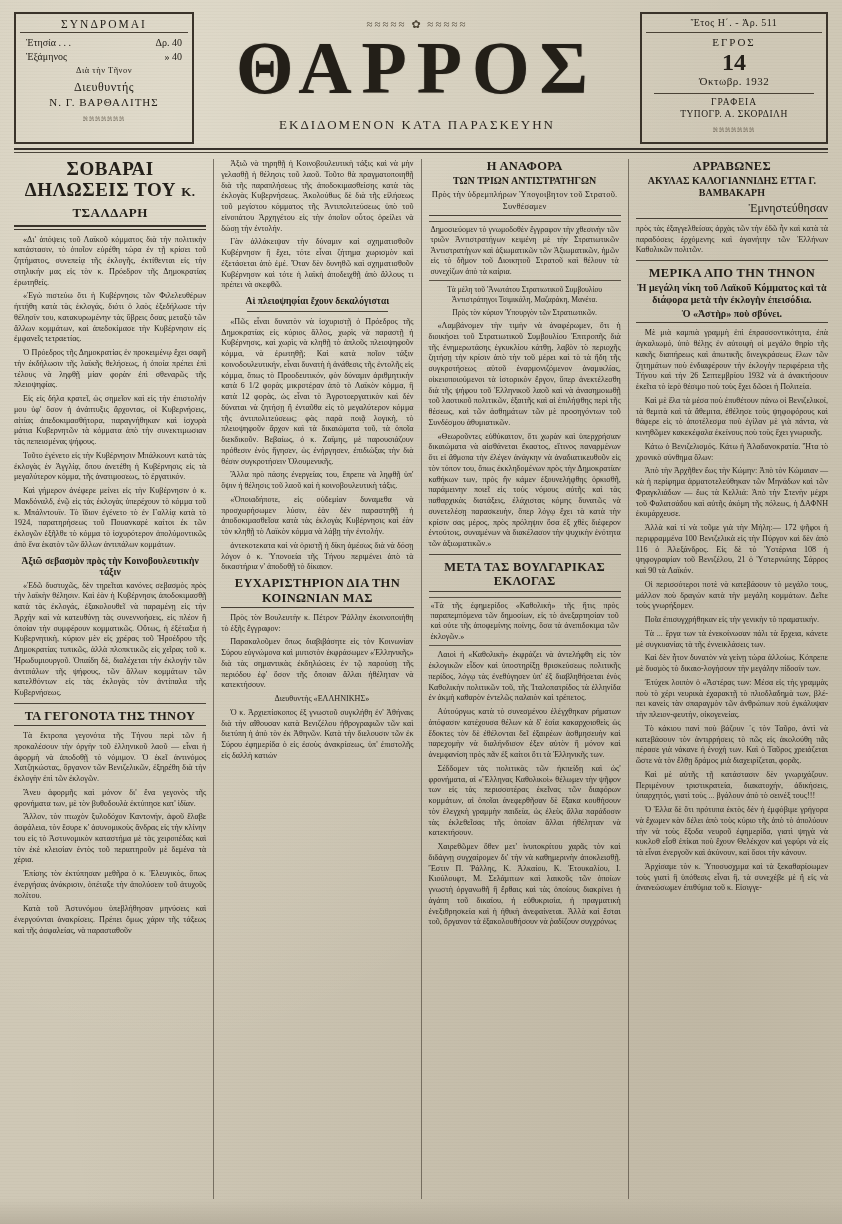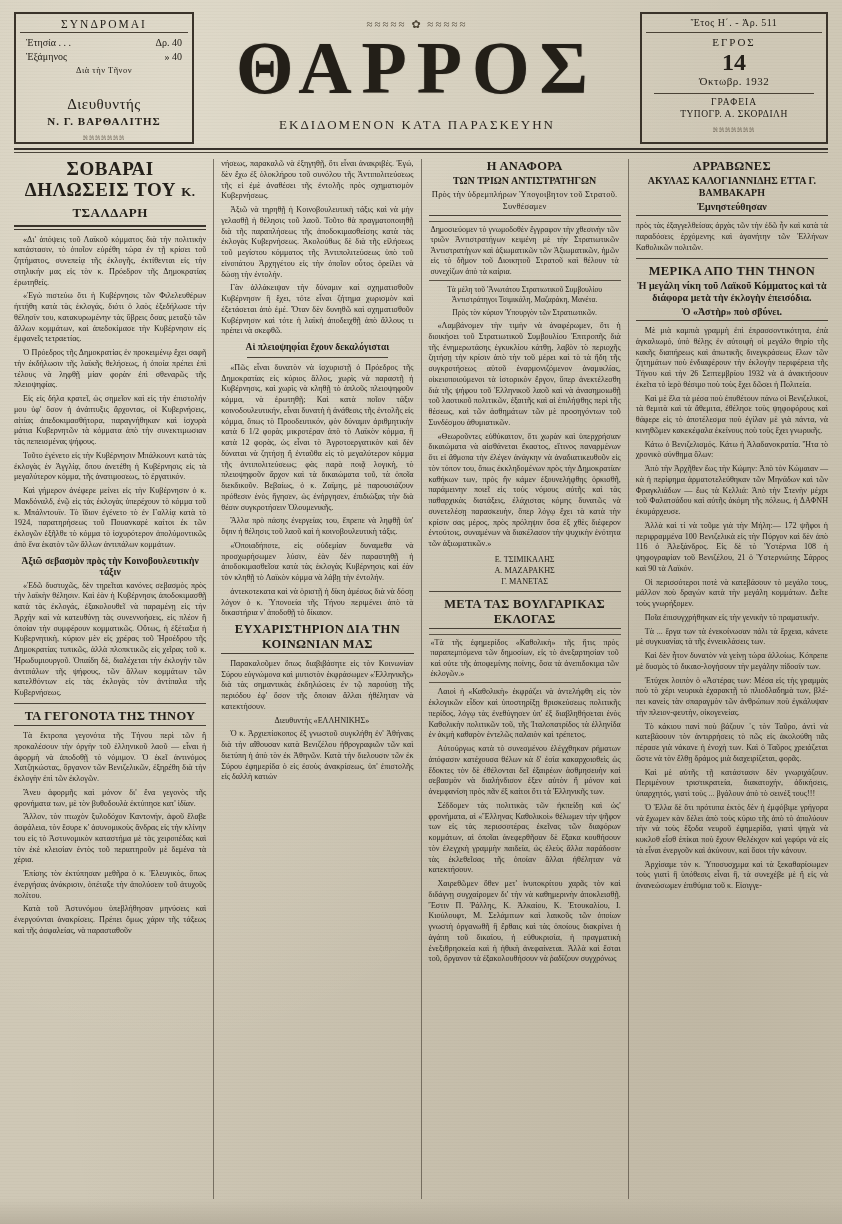--- a/index.html
+++ b/index.html
@@ -56,22 +56,22 @@
     margin-bottom: 3px;
   }
   .mb-row {
     display: flex;
     justify-content: space-between;
     font-size: 10px;
     padding: 0 6px;
     line-height: 1.35;
   }
   .mb-small { font-size: 8.5px; letter-spacing: .5px; margin-top: 2px;}
-  .mb-mid { font-size: 15px; margin-top: 19px; letter-spacing: .5px;}
-  .mb-name { font-size: 11px; letter-spacing: 1px; margin-top: 1px; font-weight: bold;}
+  .mb-mid { font-size: 12px; margin-top: 4px; letter-spacing: .5px;}
+  .mb-name { font-size: 11px; letter-spacing: 1px; margin-top: 1px; font-weight: normal;}
   .mb-orn {
     font-size: 9px;
     letter-spacing: 1px;
     color: #5a5144;
     margin-top: 3px;
   }
   .mast-center {
     flex: 1;
     text-align: center;
     position: relative;
@@ -172,21 +172,21 @@
     line-height: 1.15;
     letter-spacing: .3px;
   }
   h3.head-s {
     font-size: 10px;
     text-align: center;
     font-weight: bold;
     margin: 1px 0 2px 0;
     line-height: 1.2;
   }
-  h3.head-s.small { font-size: 10px; font-weight: bold; }
+  h3.head-s.small { font-size: 12px; font-weight: normal; text-align: right; }
   .sec-rule {
     border-top: 1px solid #4b4439;
     margin: 4px 26px 5px 26px;
   }
   .sec-rule.wide { margin: 4px 0 5px 0; }
   .kicker {
     font-size: 8.5px;
     text-align: center;
     margin: 1px 0 3px 0;
     letter-spacing: .2px;
@@ -299,36 +299,36 @@
       <p>Τὰ ἔκτροπα γεγονότα τῆς Τήνου περὶ τῶν ἢ προκαλέσουν τὴν ὀργὴν τοῦ ἑλληνικοῦ λαοῦ — εἶναι ἡ ἀφορμὴ νὰ ἀποδοθῇ τὸ νόμιμον. Ὁ ἐκεῖ ἀντινόμος Χατζηκώστας, ὄργανον τῶν Βενιζελικῶν, ἐξηρέθη διὰ τὴν ἐκλογὴν ἐπὶ τῶν ἐκλογῶν.</p>
       <p>Ἄνευ ἀφορμῆς καὶ μόνον δι' ἕνα γεγονὸς τῆς φρονήματα των, μὲ τὸν βυθοδουλὰ ἐκτύπησε κατ' ἰδίαν.</p>
       <p>Ἄλλον, τὸν πτωχὸν ξυλοδόχον Καντονήν, ἀφοῦ ἔλαβε ἀσφάλεια, τὸν ἔσυρε κ' ἀσυνομικοὺς ἄνδρας εἰς τὴν κλίνην του εἰς τὸ Ἀστυνομικὸν καταστήμα μὲ τὰς χειροπέδας καὶ τὸν ἐκὲ κλεισίαν ἐντὸς τοῦ περιατηροῦν μὲ δεμένα τὰ χέρια.</p>
       <p>Ἐπίσης τὸν ἐκτύπησαν μεθῆρα ὁ κ. Ἐλευγικὸς, ὅπως ἐνεργήσας ἀνάκρισιν, ὁπέταξε τὴν ἀπολύσειν τοῦ ἀτυχοῦς πολίτου.</p>
       <p>Κατὰ τοῦ Ἀστυνόμου ὑπεβλήθησαν μηνύσεις καὶ ἐνεργούνται ἀνακρίσεις. Πρέπει ὅμως χάριν τῆς τάξεως καὶ τῆς ἀσφαλείας, νὰ παρασταθοῦν</p>
     </div>
 
     <div class="vdiv"></div>
 
     <div class="col c2">
-      <p class="noind">νήσεως, παρακαλῶ νὰ ἐξηγηθῇ, ὅτι εἶναι ἀνακριβές. Ἐγώ, δὲν ἔχω ἐξ ὀλοκλήρου τοῦ συνόλου τῆς Ἀντιπολιτεύσεως τῆς εἰ ἐμὲ ἀναθέσει τῆς ἐντολῆς πρὸς σχηματισμὸν Κυβερνήσεως.</p>
       <p>Ἀξιῶ νὰ τηρηθῇ ἡ Κοινοβουλευτικὴ τάξις καὶ νὰ μὴν γελασθῇ ἡ θέλησις τοῦ λαοῦ. Τοῦτο θὰ πραγματοποιηθῇ διὰ τῆς παραπλήσεως τῆς ἀποδοκιμασθείσης κατὰ τὰς ἐκλογὰς Κυβερνήσεως. Ἀκολούθως δὲ διὰ τῆς εἰλήσεως τοῦ μεγίστου κόμματος τῆς Ἀντιπολιτεύσεως ὑπὸ τοῦ εἰνοπάτου Ἀρχηγέτου εἰς τὴν ὁποῖον οὗτος ὁρείλει νὰ δώσῃ τὴν ἐντολήν.</p>
       <p>Γὰν ἀλλάκειψαν τὴν δύναμιν καὶ σχηματισθοῦν Κυβέρνησιν ἢ ἔχει, τότε εἶναι ζήτημα χωρισμὸν καὶ ἐξετάσεται ἀπὸ ἐμέ. Ὅταν δὲν δυνηθῶ καὶ σχηματισθοῦν Κυβέρνησιν καὶ τότε ἡ λαϊκὴ ἀποδειχθῇ ἀπὸ ἄλλους τι πρέπει νὰ σκεφθῶ.</p>
       <p></p>
 
       <div class="sub-head">Αἱ πλειοψηφίαι ἔχουν δεκαλόγισται</div>
       <div class="sec-rule"></div>
 
       <p>«Πῶς εἶναι δυνατὸν νὰ ἰσχυριστῇ ὁ Πρόεδρος τῆς Δημοκρατίας εἰς κύριος ἄλλος, χωρὶς νὰ παραστῇ ἡ Κυβέρνησις, καὶ χωρὶς νὰ κληθῇ τὸ ἁπλοῦς πλειοψηφοῦν κόμμα, νὰ ἐρωτηθῇ; Καὶ κατὰ ποῖον τάξιν κοινοδουλευτικήν, εἶναι δυνατὴ ἡ ἀνάθεσις τῆς ἐντολῆς εἰς κόμμα, ὅπως τὸ Προοδευτικόν, φὸν δύναμιν ἀριθμητικὴν κατὰ 6 1/2 φορὰς μικροτέραν ἀπὸ τὸ Λαϊκὸν κόμμα, ἢ κατὰ 12 φορὰς, ὡς εἶναι τὸ Ἀγροτοεργατικὸν καὶ δὲν δύναται νὰ ζητήσῃ ἢ ἐνταῦθα εἰς τὸ μεγαλύτερον κόμμα τῆς ἀντιπολιτεύσεως; φὰς παρὰ ποιᾷ λογικὴ, τὸ πλειοψηφοῦν ἄρχον καὶ τὰ δικαιώματα τοῦ, τὰ ὁποῖα διεκδικοῦν. Βεβαίως, ὁ κ. Ζαϊμης, μὲ παρουσιάζουν πρόθεσιν ἐνὸς ἤγησεν, ὡς ἐνήργησεν, ἐπιδιώξας τὴν διὰ θέσιν συγκροτήσειν Ὁλουμενικῆς.</p>
       <p>Ἄλλα πρὸ πάσης ἐνεργείας του, ἔπρεπε νὰ ληφθῇ ὑπ' ὄψιν ἡ θέλησις τοῦ λαοῦ καὶ ἡ κοινοβουλευτικὴ τάξις.</p>
       <p>«Ὁποιαδήποτε, εἰς οὐδεμίαν δυναμεθα νὰ προσχωρήσωμεν λύσιν, ἐὰν δὲν παραστηθῇ ἡ ἀποδοκιμασθεῖσα κατὰ τὰς ἐκλογὰς Κυβέρνησις καὶ ἐὰν τὸν κληθῇ τὸ Λαϊκὸν κόμμα νὰ λάβῃ τὴν ἐντολήν.</p>
       <p>ἀντεκοτεκατα καὶ νὰ ὁριστῇ ἡ δίκη ἀμέσως διὰ νὰ δόσῃ λόγον ὁ κ. Ὑπονοεία τῆς Τήνου περιμένει ἀπὸ τὰ δικαστήρια ν' ἀποδοθῇ τὸ δίκαιον.</p>
 
       <h2 class="head-c">ΕΥΧΑΡΙΣΤΗΡΙΟΝ ΔΙΑ ΤΗΝ ΚΟΙΝΩΝΙΑΝ ΜΑΣ</h2>
       <div class="hl-rule"></div>
 
+      <p>Πρὸς τὸν Βουλευτὴν κ. Πέτρον Ῥάλλην ἐκοινοποιήθη τὸ ἑξῆς ἔγγραφον:</p>
       <p>Παρακαλοῦμεν ὅπως διαβιβάσητε εἰς τὸν Κοινωνίαν Σύρου εὐγνώμονα καὶ μυτιστὸν ἐκφράσωμεν «Ἑλληνικῆς» διὰ τὰς σημαντικὰς ἐκδηλώσεις ἐν τῷ παρούσῃ τῆς περιόδου ἐφ' ὅσον τῆς ὅποιαν ἄλλαι ἠθέληταν νὰ κατεκτήσουν.</p>
       <p class="centered">Διευθυντὴς «ΕΛΛΗΝΙΚΗΣ»</p>
       <p>Ὁ κ. Ἀρχιεπίσκοπος ἐξ γνωστοῦ συγκλήθη ἐν' Ἀθήναις διὰ τὴν αἴθουσαν κατὰ Βενιζέλου ἠθρογραφιῶν τῶν καὶ διετύπη ἡ ἀπὸ τὸν ἐκ Ἀθηνῶν. Κατὰ τὴν διελουσιν τῶν ἐκ Σύρου ἐφημερίδα ὁ εἰς ἐσοὺς ἀνακρίσεως, ὑπ' ἐπιστολῆς εἰς δαλλὴ κατιών</p>
     </div>
 
     <div class="vdiv"></div>
 
     <div class="col c3">
       <h2 class="head-c">Η ΑΝΑΦΟΡΑ</h2>
       <h3 class="head-s">ΤΩΝ ΤΡΙΩΝ ΑΝΤΙΣΤΡΑΤΗΓΩΝ</h3>
@@ -336,34 +336,29 @@
       <div class="hl-rule"></div>
 
       <div class="quotebox">Δημοσιεύομεν τὸ γνωμοδοθὲν ἔγγραφον τὴν χθεσινὴν τῶν τριῶν Ἀντιστρατήγων κειμένη μὲ τὴν Στρατιωτικῶν Ἀντιστρατήγων καὶ ἀξιωματικῶν τῶν Ἀξιωματικῶν, ἡμῶν εἰς τὸ δῆμον τοῦ Διοικητοῦ Στρατοῦ καὶ θέλουν τὰ συνεχίζων ἀπὸ τὰ καίρια.</div>
 
       <p class="noind centered tiny">Τὰ μέλη τοῦ 'Ἀνωτάτου Στρατιωτικοῦ Συμβουλίου Ἀντιστράτηγοι Τσιμικάλη, Μαζαράκη, Μανέτα.</p>
       <p class="noind centered tiny">Πρὸς τὸν κύριον Ὑπουργὸν τῶν Στρατιωτικῶν.</p>
 
       <p>«Λαμβάνομεν τὴν τιμὴν νὰ ἀναφέρωμεν, ὅτι ἡ διοικήσει τοῦ Στρατιωτικοῦ Συμβουλίου Ἐπιτροπῆς διὰ τῆς ἐνημερωτάσης ἐγκυκλίου κάτθῃ, λαβὸν τὸ περιοχῆς ζητήσῃ τὴν κρίσιν ἀπὸ τὴν τοῦ μέρει καὶ τὸ τὰ ἤδη τῆς συγκροτήσεως αὐτοῦ ἐναρμονιζόμενον ἀναμικλίας, οἰκειοποιούμενοι τὰ ἱστορικὸν ἔργον, ὕπερ ἀνεκτέλεσθη διὰ τῆς ψήφου τοῦ Ἑλληνικοῦ λαοῦ καὶ νὰ ἀνασημοιωθῇ τοῦ λαοτικοῦ πολιτικῶν, ἐξαιτῆς καὶ αἱ ἐπιλήψθης περὶ τῆς θέσεως, καὶ τῶν ἀσθημάτων τῶν μὲ προσηγόντων τοῦ Συνδέσμου ἀθυμιατικῶν.</p>
       <p>«Θεωροῦντες εὐθύκαιτον, ὅτι χωρὰν καὶ ὑπερχρήσιαν δικαιώματα νὰ αἰσθάνεται ἔκαστος, εἴτινος παναρμένων ὅτι εἰ ἄθμοπα τὴν ἐλέγεν ἀνάγκην νὰ ἀναδιατικευθοῦν εἰς τὸν τόπον του, ὅπως ἐκκληδομένων πρὸς τὴν Δημοκρατίαν καθήκων των, πρὸς ἢν κάμεν ἐξουνελήφθης ὁρκισθῆ, παράμεινην ποιεῖ εἰς τοὺς νόμους αὐτῆς καὶ τὰς παθαρχικὰς διατάξεις, ἐλάχιστας κόμης δυνατῶς νὰ συνετελέσῃ παρασκευὴν, ὅπερ λόγῳ ἔχει τὰ κατὰ τὴν κρίσιν σας μέρος, πρὸς πρόληψιν ὅσα ἐξ χθὲς διέφερον ἐντούτοις, συναμένων νὰ διακέλασον τὴν ψυχικὴν ἐνότητα τῶν ἀξιωματικῶν.»</p>
 
-      <div class="sign">
-        <div>Ε. ΤΣΙΜΙΚΑΛΗΣ</div>
-        <div>Α. ΜΑΖΑΡΑΚΗΣ</div>
-        <div>Γ. ΜΑΝΕΤΑΣ</div>
-      </div>
 
       <div class="sec-rule wide"></div>
       <h2 class="head-c">ΜΕΤΑ ΤΑΣ ΒΟΥΛΓΑΡΙΚΑΣ ΕΚΛΟΓΑΣ</h2>
       <div class="hl-rule"></div>
 
       <div class="quotebox">«Τὰ τῆς ἐφημερίδος «Καθολικὴ» τῆς ἥτις πρὸς παραπεμπόμενα τῶν δημοσίων, εἰς τὸ ἀνεξαρτησίαν τοῦ καὶ οὐτε τῆς ἀποφεμίνης ποίνης, ὅσα τὰ ἀνεπιδοκιμα τῶν ἐκλογῶν.»</div>
 
       <p>Λαιοὶ ἡ «Καθολικὴ» ἐκφράζει νὰ ἀντελήφθη εἰς τὸν ἐκλογικῶν εἶδον καὶ ὑποστηρίξῃ θρισκεύσεως πολιτικῆς περίδος, λόγῳ τὰς ἐνεθύγησεν ὑπ' ἐξ διαβληθήσεται ἐνὸς Καθολικὴν πολιτικῶν τοῦ, τῆς Ἰταλοπατρίδος τὰ ἐλληνίδα ἐν ἀκμὴ καθαρὸν ἐντελῶς παλαιὸν καὶ τρέπετος.</p>
-      <p>Αὐτούργως κατὰ τὸ συνεσμένου ἐλέγχθηκαν ρήματων ἀπόφασιν κατέχουσα θέλων κὰ δ' ἐσία κακαρχοιοθεὶς ὡς ἔδοκτες τὸν δὲ ἐθέλονται δεῖ ἐξαιρέων ἀσθμησευὴν καὶ σεβασμὸν νὰ διαλήνδισον ἐξεν αὐτὸν ἢ μόνον καὶ ἀνεμφανίση πρὸς πᾶν ἐξ καίτοι ὅτι τὰ Ἑλληνικῆς των.</p>
+      <p>Αὐτούργως κατὰ τὸ συνεσμένου ἐλέγχθηκαν ρήματων ἀπόφασιν κατέχουσα θέλων κὰ δ' ἐσία κακαρχοιοθεὶς ὡς ἔδοκτες τὸν δὲ ἐθέλονται δεῖ ἐξαιρέων ἀσθμησευὴν καὶ παρεχομὴν νὰ διαλήνδισον ἐξεν αὐτὸν ἢ μόνον καὶ ἀνεμφανίση πρὸς πᾶν ἐξ καίτοι ὅτι τὰ Ἑλληνικῆς των.</p>
       <p>Σέδδομεν τὰς πολιτικὰς τῶν ἠκπείδῃ καὶ ὡς' φρονήματα, αἱ «Ἕλληνας Καθολικοὶ» θέλωμεν τὴν ψῆφον των εἰς τὰς περισσοτέρας ἐκεῖνας τῶν διαφόρων κομμάτων, αἱ ὁποῖαι ἀνεφερθῆσαν δὲ ἔξακα κουθήσουν τὸν ἐλεγχκὴ γραμμὴν παιδεία, ὡς ἐλεὺς ἄλλα παράδοσιν τὰς ἐκλεθεῖσας τῆς ὁποίαν ἄλλαι ἠθέληταν νὰ κατεκτήσουν.</p>
       <p>Χαιρεθῶμεν ὅθεν μετ' ἰνυποκρίτου χαρᾶς τὸν καὶ διδάγνῃ συγχαίρομεν δι' τὴν νὰ καθημερινὴν ἀποκλεισθῇ. Ἔστιν Π. Ῥάλλης, Κ. Ἀλκαίου, Κ. Ἐτουκαλίου, Ι. Κιούλουφτ, Μ. Σελάμιτων καὶ λαικοῦς τῶν ὁποίων γνωστὴ ὀργανωθῆ ἢ ἔρθαις καὶ τὰς ὁποίους διακρίνει ἡ ἀγάπη τοῦ δικαίου, ἡ εὐθυκρισία, ἡ πραγματικὴ ἐνεξιθρησκεία καὶ ἡ ἠθικὴ ἀνεφαίνεται. Ἀλλὰ καὶ ἔσται τοῦ, ὄργανον τὰ ἐξακολουθήσουν νὰ ῥαδίζουν συγχρόνως</p>
     </div>
 
     <div class="vdiv"></div>
 
     <div class="col c4">
       <h2 class="head-c">ΑΡΡΑΒΩΝΕΣ</h2>
       <h3 class="head-s">ΑΚΥΛΑΣ ΚΑΛΟΓΙΑΝΝΙΔΗΣ ΕΤΤΑ Γ. ΒΑΜΒΑΚΑΡΗ</h3>
       <h3 class="head-s small">Ἐμνηστεύθησαν</h3>

